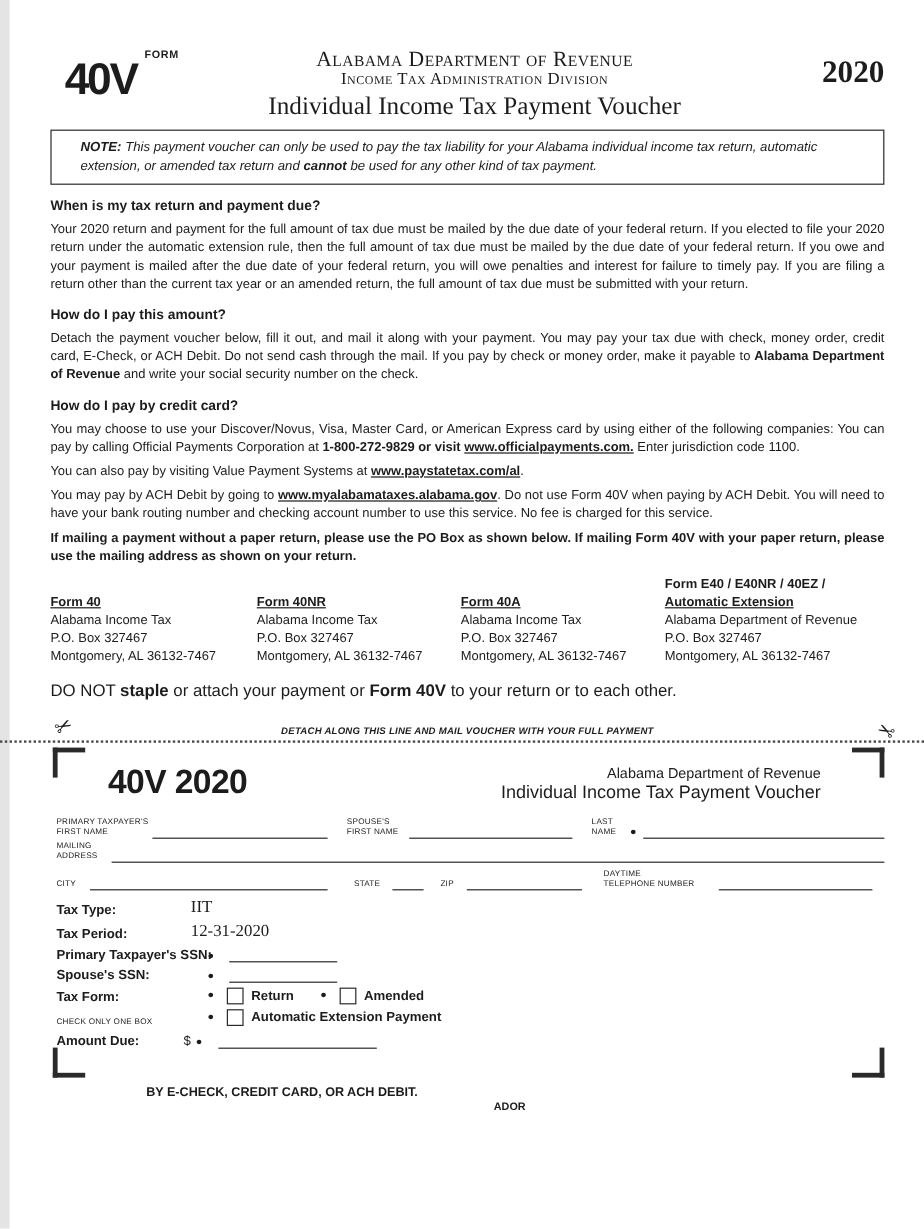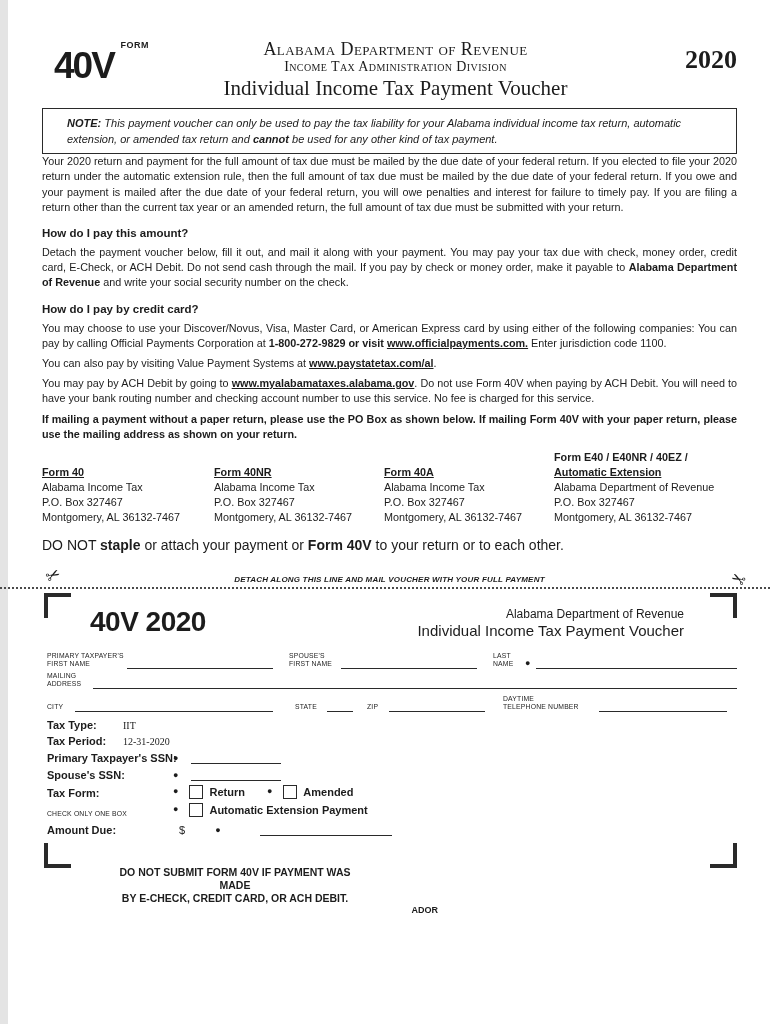--- a/index.html
+++ b/index.html
@@ -63,21 +63,21 @@
   .fields{margin:12px 0 0 5px;font-size:6.8px;line-height:8px;letter-spacing:.2px;}
   .frow{display:flex;align-items:flex-end;margin-bottom:3px;}
   .flab{padding-bottom:1px;}
   .uline{border-bottom:1.2px solid #2a2a2a;height:13px;}
   .dot{font-size:9px;line-height:9px;padding:0 5px 1px 4px;}
 
   .vrows{margin:7px 0 0 5px;font-size:11px;}
   .vrow{display:flex;align-items:flex-end;margin-bottom:4px;}
   .vlabel{font-weight:bold;width:122px;white-space:nowrap;flex:none;}
   .vlabel.narrow{width:76px;}
-  .vvalue{font-family:"Liberation Serif",serif;font-size:10px;}
+  .vvalue{font-family:"Liberation Serif",serif;font-size:14px;margin-left:36px;}
   .fldline{border-bottom:1.2px solid #2a2a2a;height:12px;width:90px;margin-left:8px;flex:none;}
   .cbx{display:inline-block;width:12px;height:12px;border:1.4px solid #2a2a2a;
        background:#fff;margin:0 6px 0 6px;flex:none;}
   .opt-label{font-weight:bold;}
   .tiny-label{font-size:6.8px;font-weight:normal;letter-spacing:.2px;}
   .grp{display:flex;align-items:center;}
   .grp+.grp{margin-left:18px;}
 
   .vfooter{margin:30px 0 0 62px;width:262px;text-align:center;
            font-weight:bold;font-size:10.5px;line-height:13px;}
@@ -100,20 +100,21 @@
         <div class="division">Income Tax Administration Division</div>
         <div class="doc-title">Individual Income Tax Payment Voucher</div>
       </div>
       <div class="hdr-year">2020</div>
     </div>
 
     <div class="note">
       <span class="b">NOTE:</span><span> This payment voucher can only be used to pay the tax liability for your Alabama individual income tax return, automatic extension, or amended tax return and </span><span class="b">cannot</span><span> be used for any other kind of tax payment.</span>
     </div>
 
+    <div class="sec-h">When is my tax return and payment due?</div>
     <p class="para">Your 2020 return and payment for the full amount of tax due must be mailed by the due date of your federal return. If you elected to file your 2020 return under the automatic extension rule, then the full amount of tax due must be mailed by the due date of your federal return. If you owe and your payment is mailed after the due date of your federal return, you will owe penalties and interest for failure to timely pay. If you are filing a return other than the current tax year or an amended return, the full amount of tax due must be submitted with your return.</p>
 
     <div class="sec-h">How do I pay this amount?</div>
     <p class="para">
       <span>Detach the payment voucher below, fill it out, and mail it along with your payment. You may pay your tax due with check, money order, credit card, E-Check, or ACH Debit. Do not send cash through the mail. If you pay by check or money order, make it payable to </span><span class="b">Alabama Department of Revenue</span><span> and write your social security number on the check.</span>
     </p>
 
     <div class="sec-h">How do I pay by credit card?</div>
     <p class="para">
       <span>You may choose to use your Discover/Novus, Visa, Master Card, or American Express card by using either of the following companies:  You can pay by calling Official Payments Corporation at </span><span class="b">1-800-272-9829 or visit </span><a class="url">www.officialpayments.com.</a><span> Enter jurisdiction code 1100.</span>
@@ -263,29 +264,28 @@
           </span>
         </div>
         <div class="vrow">
           <span class="vlabel tiny-label">CHECK ONLY ONE BOX</span>
           <span class="grp">
             <span class="dot">●</span>
             <span class="cbx"></span>
             <span class="opt-label">Automatic Extension Payment</span>
           </span>
         </div>
-        <div class="vrow" style="margin-top:6px;gap:26px;">
+        <div class="vrow" style="margin-top:6px;">
           <span class="vlabel" style="width:106px;">Amount Due:</span>
           <span>$</span>
           <span class="dot">●</span>
           <span class="fldline" style="width:132px;"></span>
         </div>
       </div>
 
       <div class="vfooter">
-        <div>DO NOT SUBMIT FORM 40V IF PAYMENT WAS MADE</div>
         <div>BY E-CHECK, CREDIT CARD, OR ACH DEBIT.</div>
         <div class="ador">ADOR</div>
       </div>
     </div>
 
   </div>
 </div>
 
 </body></html>

